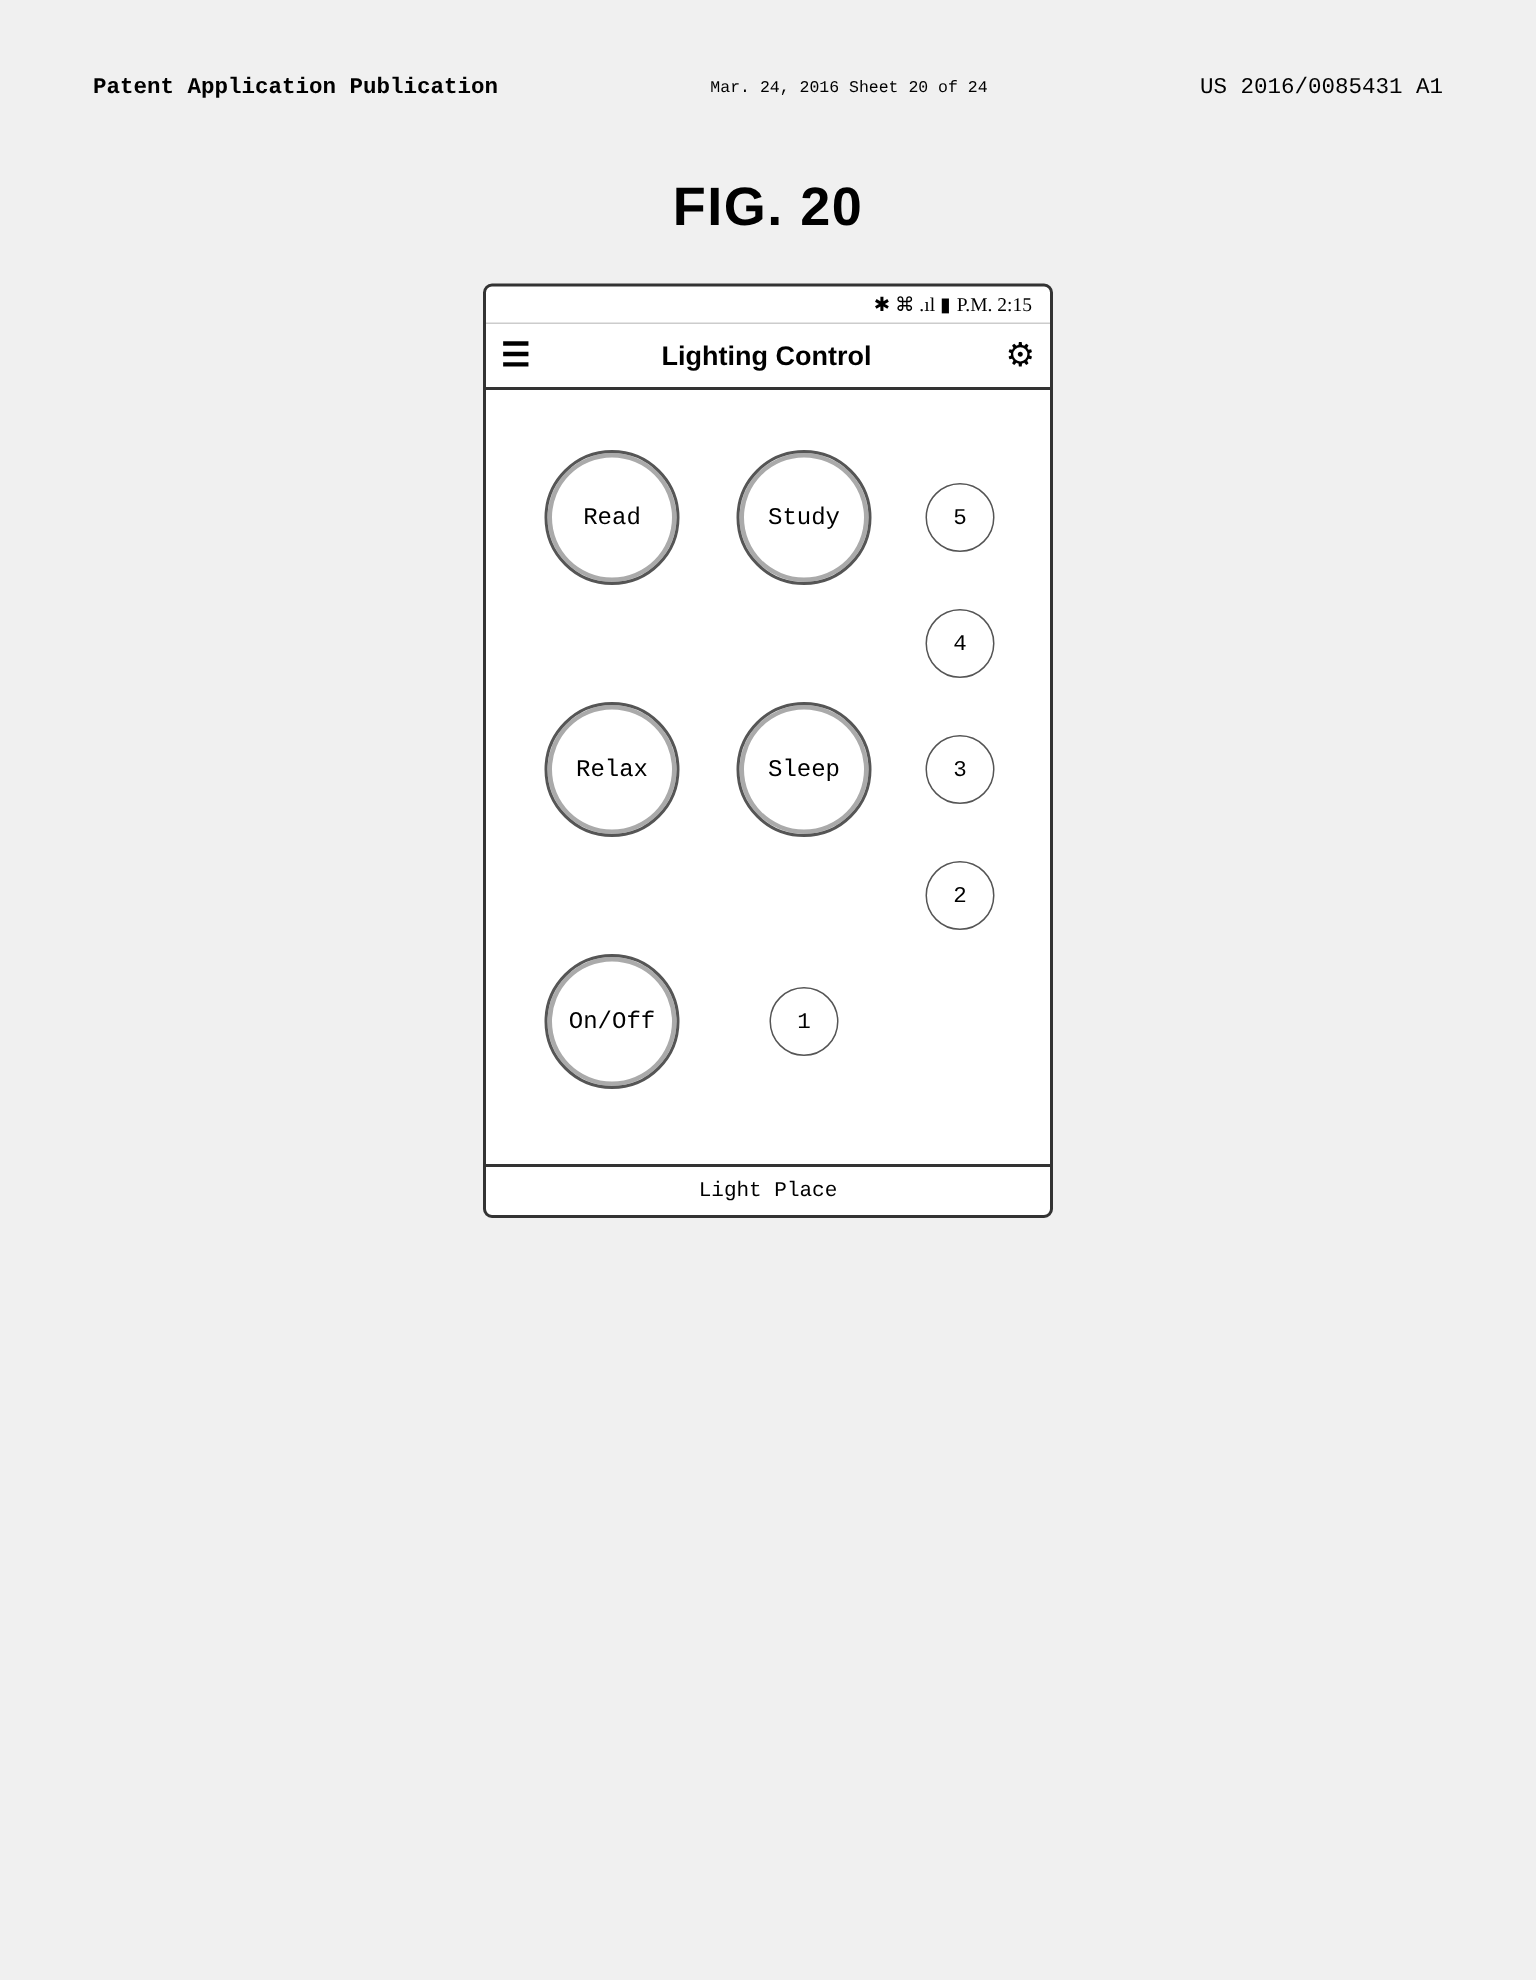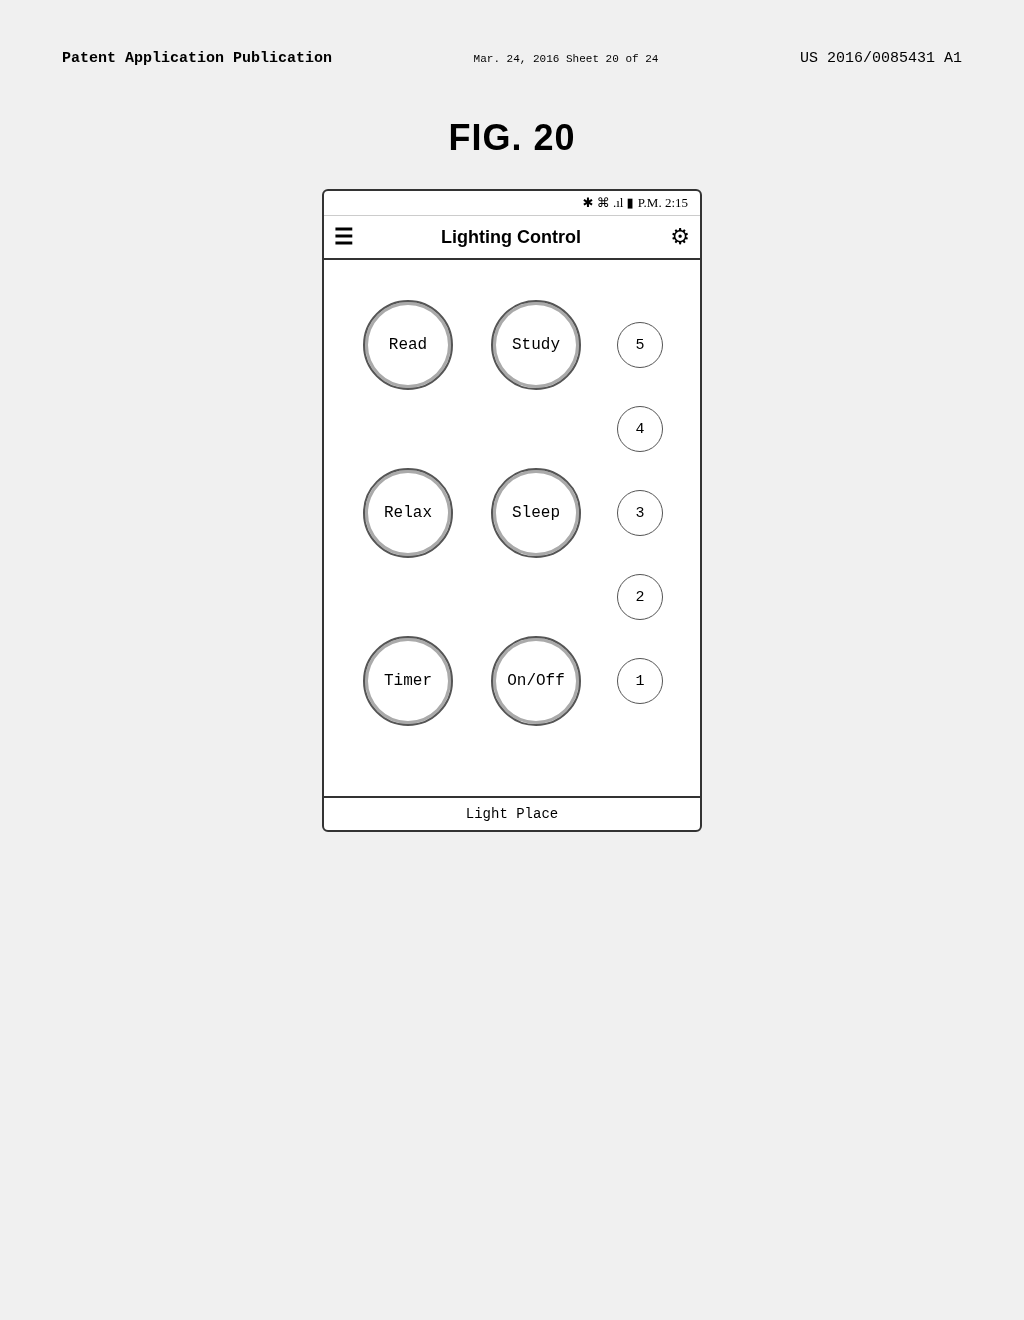--- a/index.html
+++ b/index.html
@@ -224,23 +224,20 @@
         <div class="num-circle">3</div>
       </div>
 
       <div class="row-cell"></div>
       <div class="row-cell"></div>
       <div class="row-cell num-cell">
         <div class="num-circle">2</div>
       </div>
 
       <div class="row-cell">
-        <div class="circle-btn">Timer</div>
-      </div>
-      <div class="row-cell">
         <div class="circle-btn">On/Off</div>
       </div>
       <div class="row-cell num-cell">
         <div class="num-circle">1</div>
       </div>
 
       <div class="row-cell" style="height:40px;"></div>
       <div class="row-cell"></div>
       <div class="row-cell"></div>
 

